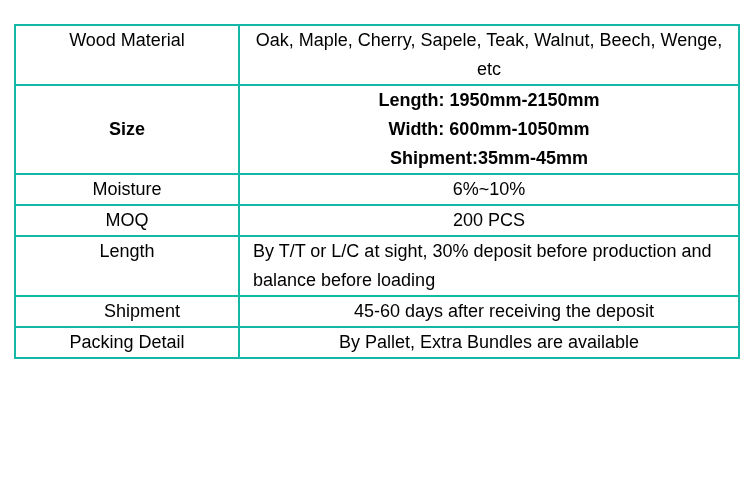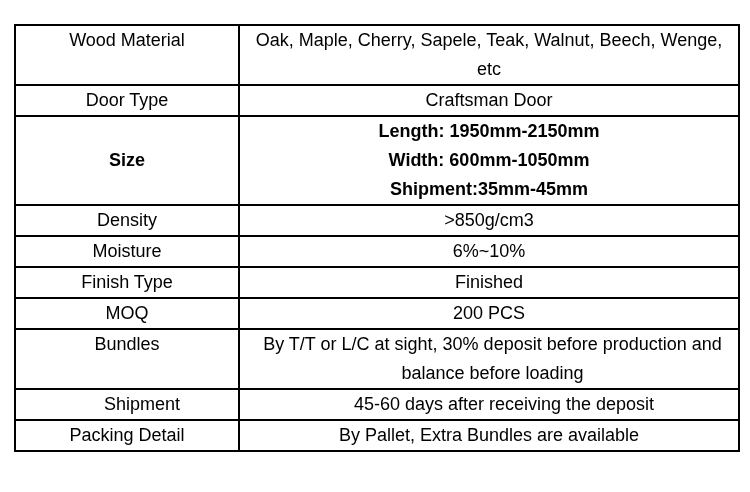--- a/index.html
+++ b/index.html
@@ -16,21 +16,21 @@
   }
   table.spec-table {
     position: absolute;
     left: 14px;
     top: 24px;
     width: 724px;
     border-collapse: collapse;
     table-layout: fixed;
   }
   table.spec-table td {
-    border: 2px solid #000000;
+    border: 2px solid #14b8a6;
     font-size: 18px;
     line-height: 29px;
     text-align: center;
     vertical-align: top;
     padding: 0 6px;
     overflow: hidden;
   }
   col.label-col { width: 224px; }
   col.value-col { width: 500px; }
 
@@ -43,68 +43,56 @@
   tr.r-finish-type td       { height: 29px; }
   tr.r-moq td               { height: 29px; }
   tr.r-payment td           { height: 58px; }
   tr.r-shipment td          { height: 29px; padding-left: 36px; }
   tr.r-packing-detail td    { height: 29px; margin-left: 20px; }
   tr.r-term-of-shipment td  { height: 31px; }
 
   
   tr.r-size td.label-cell   { vertical-align: middle; text-align: center; }
   tr.r-payment td.value-cell {
-    text-align: center;
+    text-align: left;
     padding-left: 13px;
     padding-right: 6px;
   }
 </style>
 </head>
 <body>
 
 <table class="spec-table">
   <colgroup>
     <col class="label-col">
     <col class="value-col">
   </colgroup>
   <tbody>
     <tr class="r-wood-material">
       <td class="label-cell">Wood Material</td>
       <td class="value-cell">Oak, Maple, Cherry, Sapele, Teak, Walnut, Beech, Wenge, etc</td>
     </tr>
-    <tr class="r-door-type">
-      <td class="label-cell">Door Type</td>
-      <td class="value-cell">Craftsman Door</td>
-    </tr>
     <tr class="r-size">
       <td class="label-cell">Size</td>
       <td class="value-cell">
         <div>Length: 1950mm-2150mm</div>
         <div>Width: 600mm-1050mm</div>
         <div>Shipment:35mm-45mm</div>
       </td>
     </tr>
-    <tr class="r-density">
-      <td class="label-cell">Density</td>
-      <td class="value-cell">&gt;850g/cm3</td>
-    </tr>
     <tr class="r-moisture">
       <td class="label-cell">Moisture</td>
       <td class="value-cell">6%~10%</td>
-    </tr>
-    <tr class="r-finish-type">
-      <td class="label-cell">Finish Type</td>
-      <td class="value-cell">Finished</td>
     </tr>
     <tr class="r-moq">
       <td class="label-cell">MOQ</td>
       <td class="value-cell">200 PCS</td>
     </tr>
     <tr class="r-payment">
-      <td class="label-cell">Bundles</td>
+      <td class="label-cell">Length</td>
       <td class="value-cell">By T/T or L/C at sight, 30% deposit before production and balance before loading</td>
     </tr>
     <tr class="r-shipment">
       <td class="label-cell">Shipment</td>
       <td class="value-cell">45-60 days after receiving the deposit</td>
     </tr>
     <tr class="r-packing-detail">
       <td class="label-cell">Packing Detail</td>
       <td class="value-cell">By Pallet, Extra Bundles are available</td>
     </tr>

